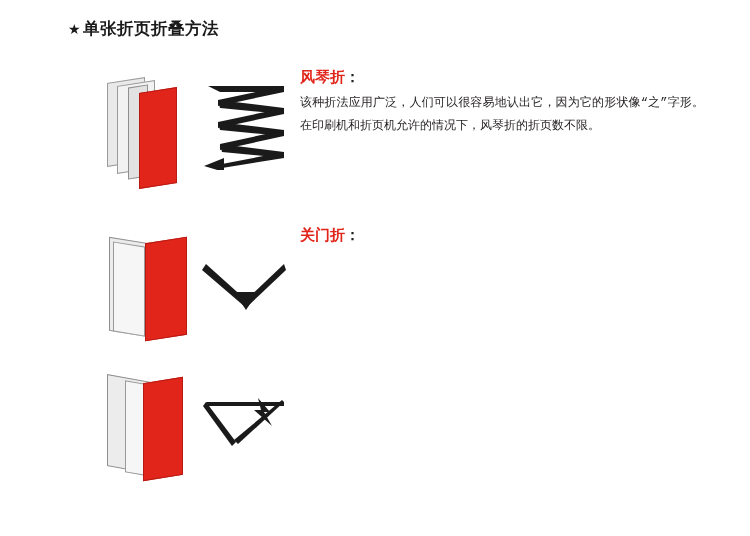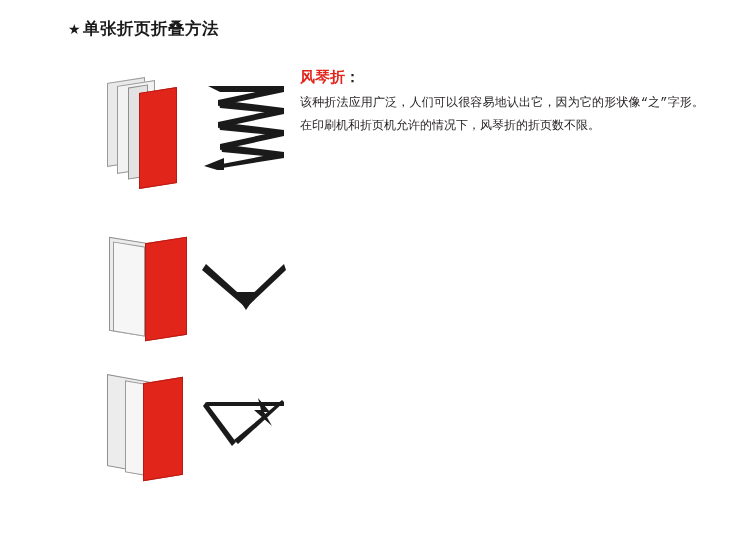--- a/index.html
+++ b/index.html
@@ -222,20 +222,21 @@
 
     <div class="arrow-box">
       <svg width="92" height="80" viewBox="0 0 92 80">
         <polygon points="8,28 48,64 46,70 4,34" fill="#1a1a1a"></polygon>
         <polygon points="86,28 48,64 50,70 88,34" fill="#1a1a1a"></polygon>
         <polygon points="36,56 60,56 48,74" fill="#1a1a1a"></polygon>
       </svg>
     </div>
 
     <div class="text-col">
+      <p class="fold-name"><span>关门折</span><span class="colon">：</span></p>
     </div>
   </div>
 
   <div class="section sec3">
 
     <div class="art">
       <div class="roll-gray"></div>
       <div class="roll-gray2"></div>
       <div class="roll-red"></div>
     </div>

